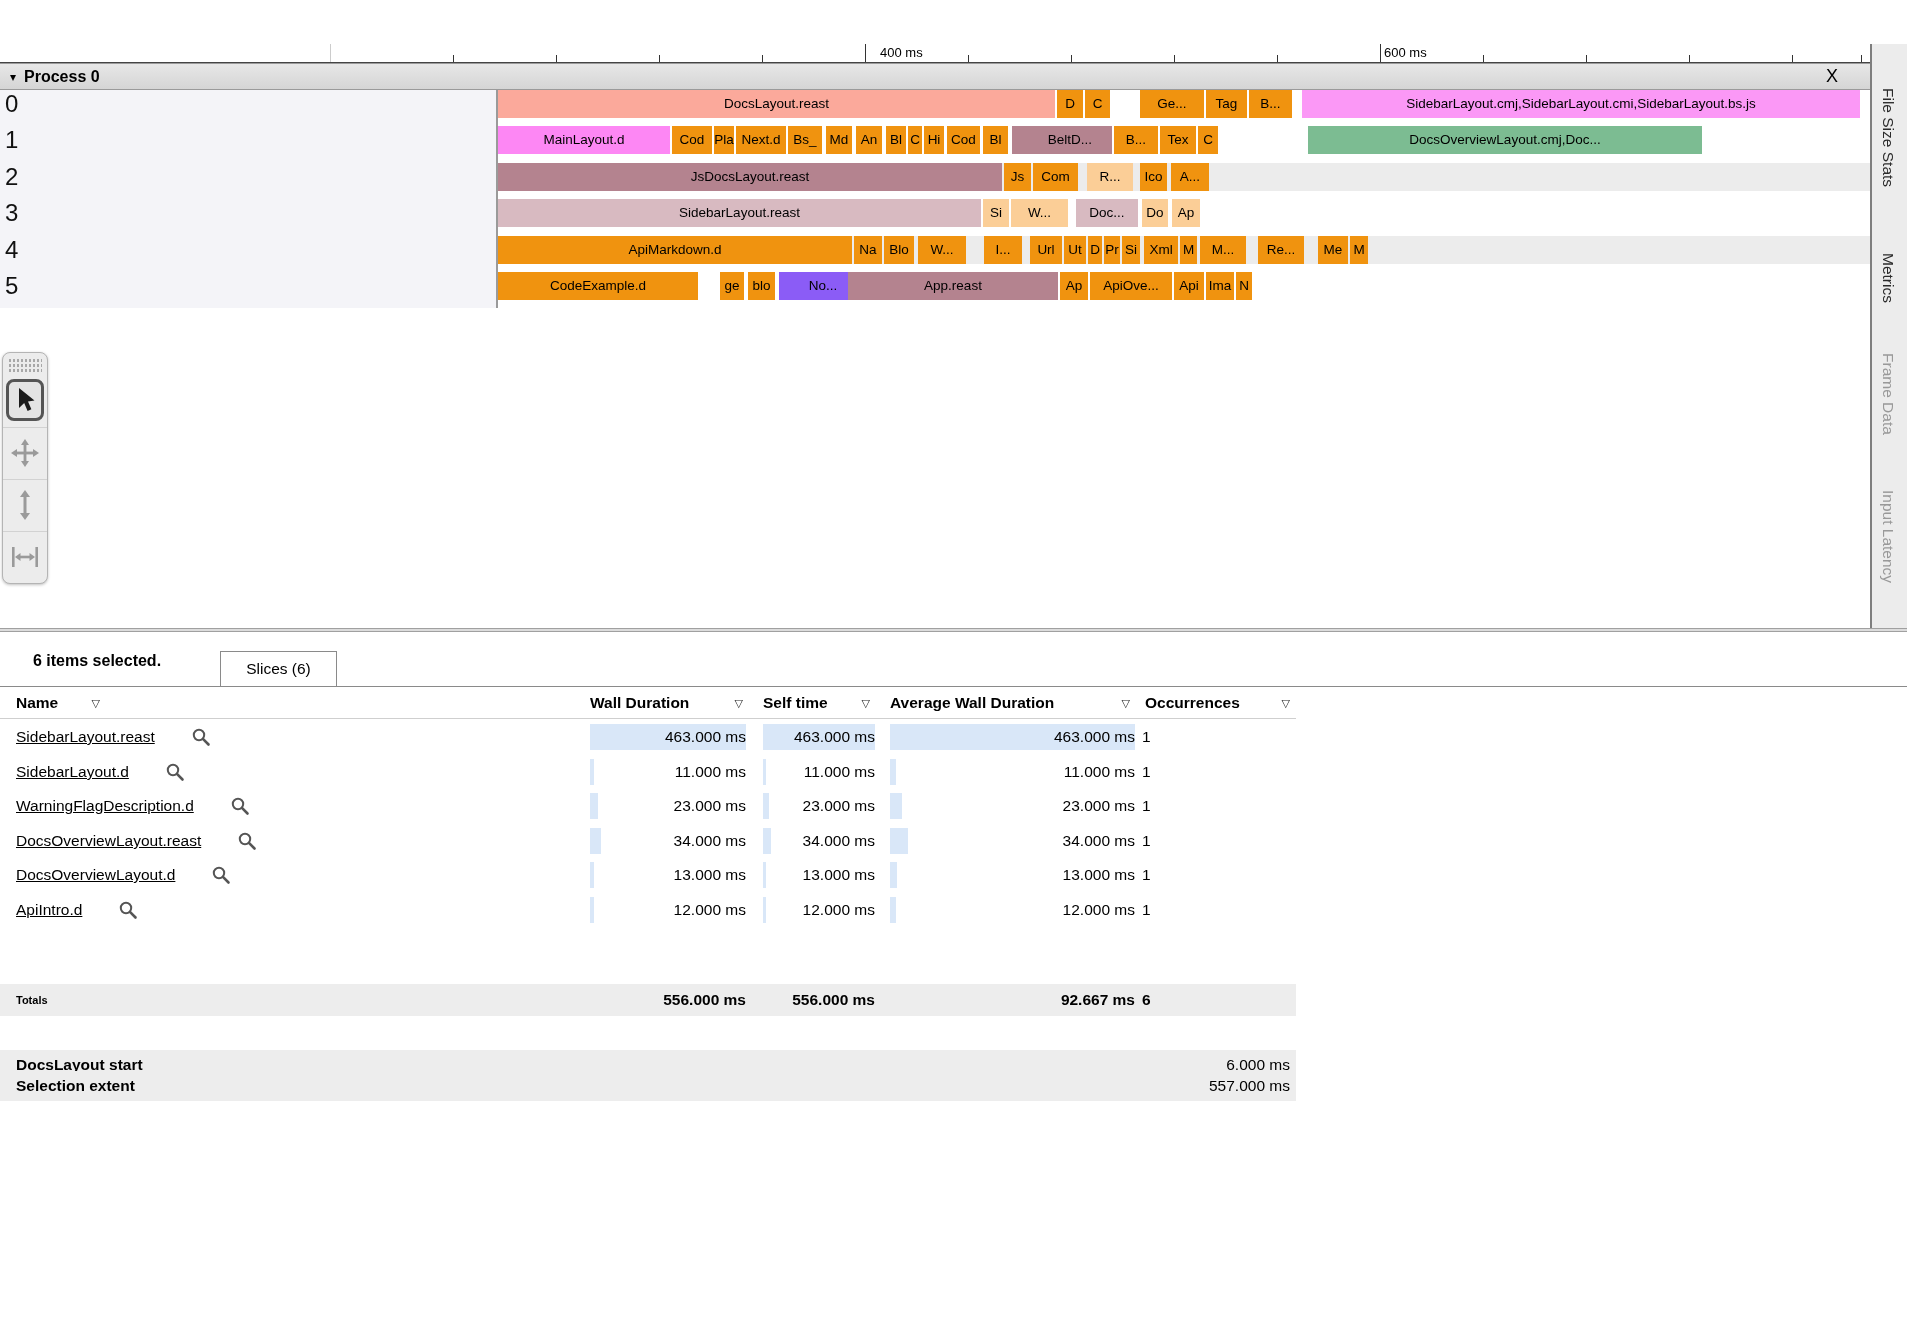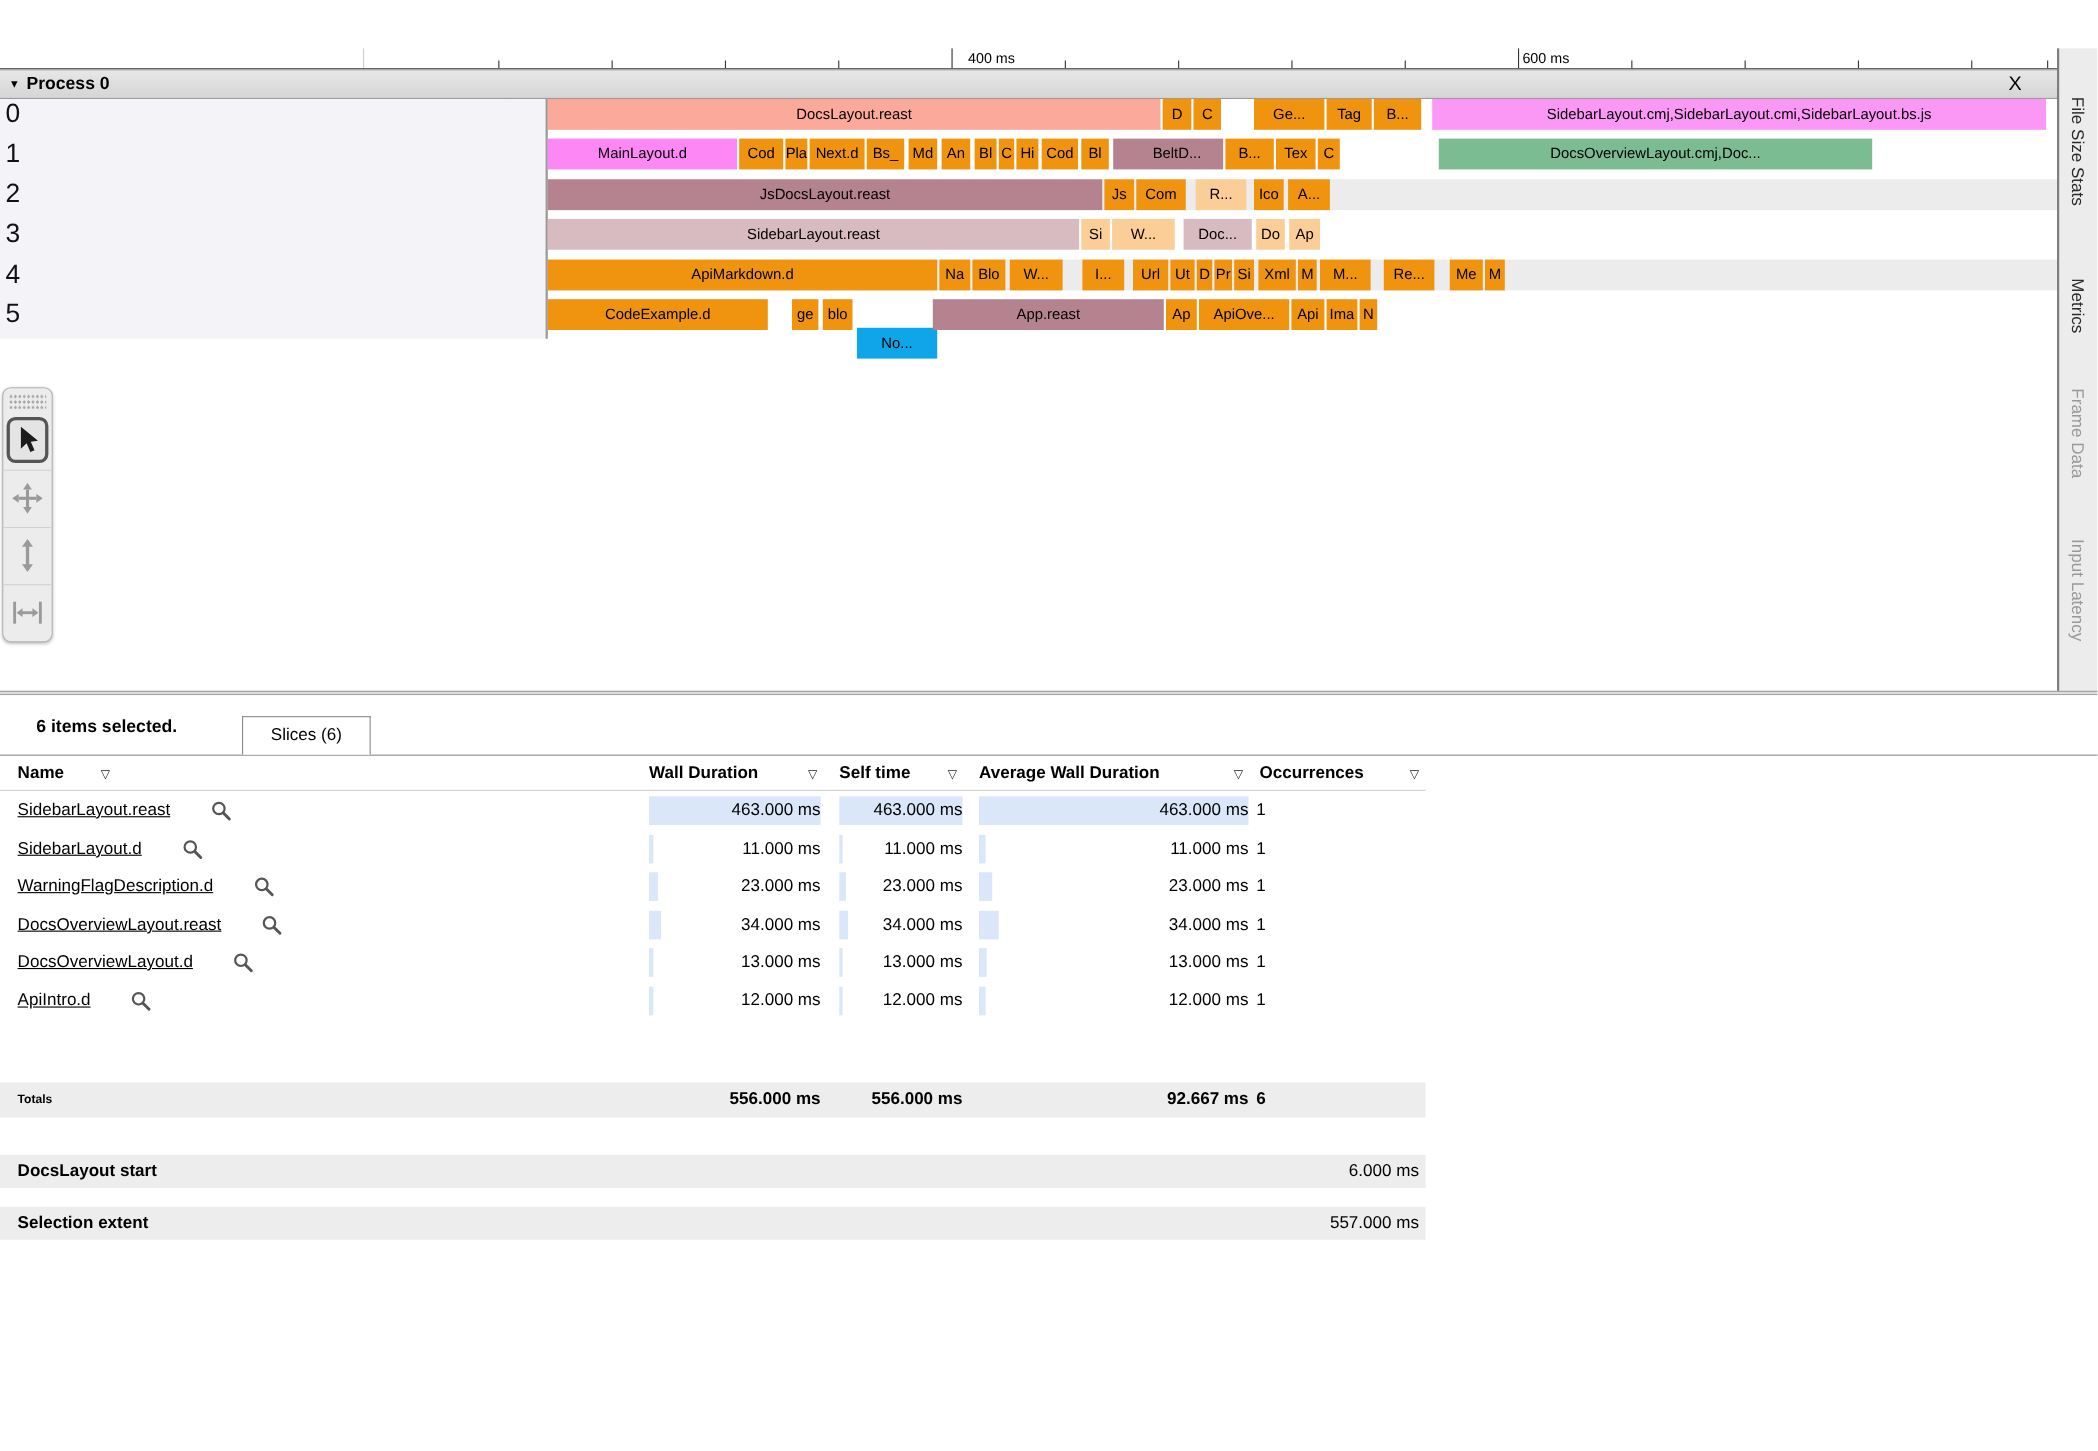--- a/index.html
+++ b/index.html
@@ -111,21 +111,21 @@
   .c-avg  { left:890px; width:245px; }
   .c-occ  { left:1142px; width:60px; text-align:left; }
 
   #totals-row { position:absolute; left:0; top:297px; width:1296px; height:32px;
     background:#ededed; font-weight:bold; }
   #totals-row .num-cell, #totals-row .name-cell { height:32px; line-height:32px; }
   #totals-label { position:absolute; left:16px; top:0; height:32px; line-height:32px; font-size:11px; }
 
   .sel-row { position:absolute; left:0; width:1296px; height:30px; background:#ededed; }
   #sel-start  { top:363px; }
-  #sel-extent { top:410px;padding-left:19px; }
+  #sel-extent { top:384px;padding-left:19px; }
   .sel-label { position:absolute; left:16px; top:0; height:30px; line-height:30px;
     font-size:15.5px; font-weight:bold; }
   .sel-value { position:absolute; right:6px; top:0; height:30px; line-height:30px;
     font-size:15.5px; font-weight:normal;text-align:right; }
 
   svg { display:block; }
 </style>
 </head>
 <body>
 
@@ -224,21 +224,21 @@
         <div class="slice" style="left: 1122px; top: 146px; width: 18px; background: rgb(240, 147, 15);">Si</div>
         <div class="slice" style="left: 1144px; top: 146px; width: 34px; background: rgb(240, 147, 15);">Xml</div>
         <div class="slice" style="left: 1180px; top: 146px; width: 17px; background: rgb(240, 147, 15);">M</div>
         <div class="slice" style="left: 1200px; top: 146px; width: 46px; background: rgb(240, 147, 15);">M...</div>
         <div class="slice" style="left: 1258px; top: 146px; width: 46px; background: rgb(240, 147, 15);">Re...</div>
         <div class="slice" style="left: 1318px; top: 146px; width: 30px; background: rgb(240, 147, 15);">Me</div>
         <div class="slice" style="left: 1350px; top: 146px; width: 18px; background: rgb(240, 147, 15);">M</div>
         <div class="slice" style="left: 498px; top: 182px; width: 200px; background: rgb(240, 147, 15);">CodeExample.d</div>
         <div class="slice" style="left: 720px; top: 182px; width: 24px; background: rgb(240, 147, 15);">ge</div>
         <div class="slice" style="left: 748px; top: 182px; width: 27px; background: rgb(240, 147, 15);">blo</div>
-        <div class="slice" style="left: 779px; top: 182px; width: 73px; background: #0ea5e9; margin-top: 26px;">No...</div>
+        <div class="slice" style="left: 779px; top: 182px; width: 88px; background: #8b5cf6;">No...</div>
         <div class="slice" style="left: 848px; top: 182px; width: 210px; background: rgb(180, 131, 143);">App.reast</div>
         <div class="slice" style="left: 1060px; top: 182px; width: 28px; background: rgb(240, 147, 15);">Ap</div>
         <div class="slice" style="left: 1090px; top: 182px; width: 82px; background: rgb(240, 147, 15);">ApiOve...</div>
         <div class="slice" style="left: 1174px; top: 182px; width: 30px; background: rgb(240, 147, 15);">Api</div>
         <div class="slice" style="left: 1206px; top: 182px; width: 28px; background: rgb(240, 147, 15);">Ima</div>
         <div class="slice" style="left: 1236px; top: 182px; width: 16px; background: rgb(240, 147, 15);">N</div>
       </div>
   </div>
 
   <div id="palette">

